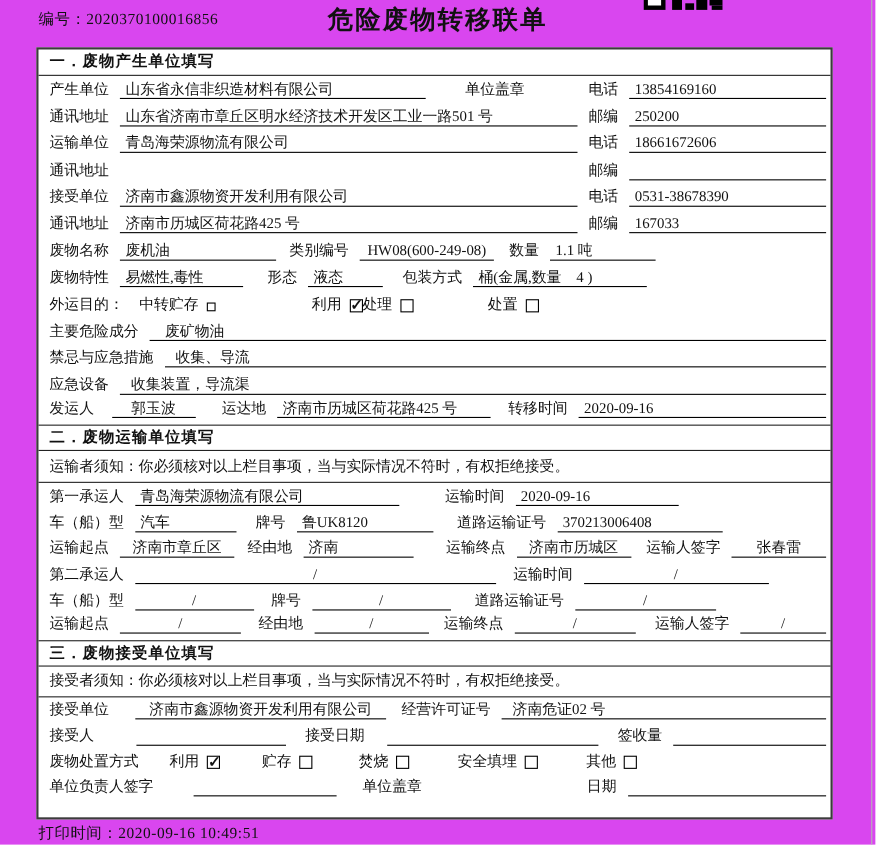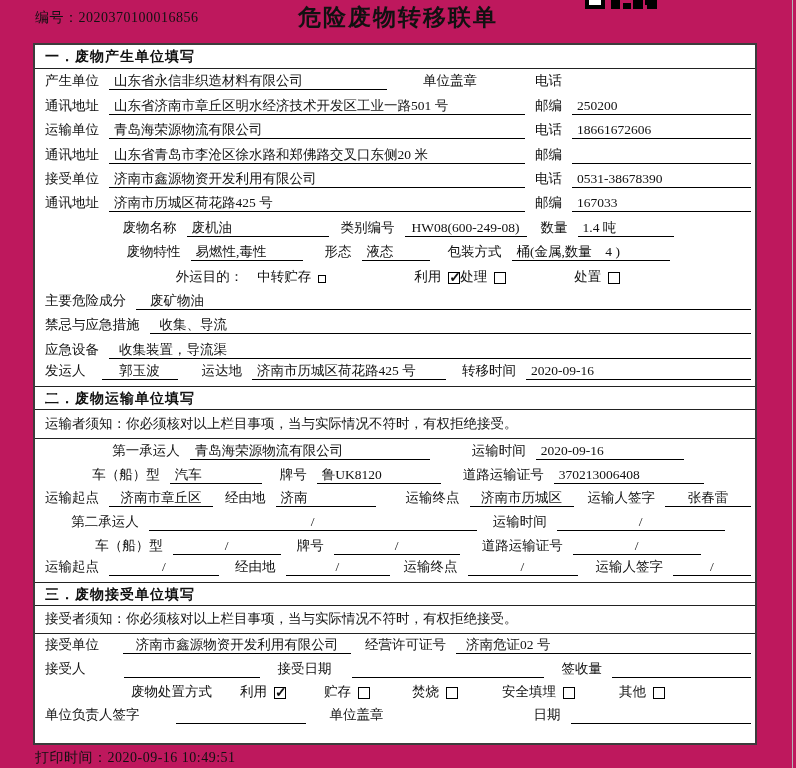--- a/index.html
+++ b/index.html
@@ -1,20 +1,20 @@
 <!DOCTYPE html>
 <html><head>
 <meta charset="utf-8">
 <style>
   * { margin:0; padding:0; box-sizing:border-box; }
   html,body { background:#fff; }
   .page {
     position:relative;
     width:796px; height:768px;
-    background:#be185d;
+    background:#d946ef;
     font-family:"Liberation Serif","DejaVu Serif",serif;
     color:#111;
     font-size:13.5px;
     overflow:hidden;
   }
   .page-edge { position:absolute; top:0; right:3px; width:1px; height:768px; background:#b5b5b5; }
 
   
   .doc-header { position:absolute; top:0; left:0; width:100%; height:43px; }
   .serial { position:absolute; left:35px; top:9px; font-size:14px; letter-spacing:.5px; }
@@ -30,21 +30,21 @@
   .sec-header {
     height:24px; line-height:23px; padding-left:10px;
     font-weight:bold; font-size:14px; letter-spacing:1px;
     border-bottom:1px solid #222;
   }
   .sec-header.mid { border-top:1px solid #222; }
   .notice-row {
     height:29px; display:flex; align-items:center; padding-left:10px;
     border-bottom:1px solid #222; white-space:nowrap;
   }
-  .r { display:flex; align-items:flex-end; height:24.4px; padding:0 4px 3px 10px; white-space:nowrap;justify-content:center; }
+  .r { display:flex; align-items:flex-end; height:24.4px; padding:0 4px 3px 10px; white-space:nowrap; }
   .r2 { height:23.8px; }
   .r3 { height:23.4px; }
   .l { padding-right:10px; }
   .u { border-bottom:1px solid #000; padding:0 5px; height:18px; line-height:18px; overflow:hidden; }
   .c { text-align:center; }
   .f { flex:1; }
   .rg { margin-left:auto; display:flex; width:216px; flex:none; }
   .rg .l { padding-right:10px; }
   .rg .u { flex:1; }
   .gap6 { padding-bottom:6px; }
@@ -85,20 +85,21 @@
   <div class="form-box">
 
     <div class="sec-header">一．废物产生单位填写</div>
 
     <div class="r">
       <span class="l">产生单位</span>
       <span class="u" style="width:278px">山东省永信非织造材料有限公司</span>
       <span style="margin-left:36px">单位盖章</span>
       <span class="rg">
           <span class="l">电话</span>
+          <span class="u">13854169160</span>
         </span>
     </div>
 
     <div class="r">
       <span class="l">通讯地址</span>
       <span class="u f" style="margin-right:10px">山东省济南市章丘区明水经济技术开发区工业一路501 号</span>
       <span class="rg">
           <span class="l">邮编</span>
           <span class="u">250200</span>
         </span>
@@ -108,21 +109,20 @@
       <span class="l">运输单位</span>
       <span class="u f" style="margin-right:10px">青岛海荣源物流有限公司</span>
       <span class="rg">
           <span class="l">电话</span>
           <span class="u">18661672606</span>
         </span>
     </div>
 
     <div class="r">
       <span class="l">通讯地址</span>
-      <span class="u f" style="margin-right:10px">山东省青岛市李沧区徐水路和郑佛路交叉口东侧20 米</span>
       <span class="rg">
           <span class="l">邮编</span>
           <span class="u"></span>
         </span>
     </div>
 
     <div class="r">
       <span class="l">接受单位</span>
       <span class="u f" style="margin-right:10px">济南市鑫源物资开发利用有限公司</span>
       <span class="rg">
@@ -139,21 +139,21 @@
           <span class="u">167033</span>
         </span>
     </div>
 
     <div class="r">
       <span class="l">废物名称</span>
       <span class="u" style="width:142px">废机油</span>
       <span class="l" style="padding-left:12px">类别编号</span>
       <span class="u c" style="width:122px">HW08(600-249-08)</span>
       <span class="l" style="padding-left:14px">数量</span>
-      <span class="u" style="width:96px">1.4 吨</span>
+      <span class="u" style="width:96px">1.1 吨</span>
     </div>
 
     <div class="r">
       <span class="l">废物特性</span>
       <span class="u" style="width:112px">易燃性,毒性</span>
       <span class="l" style="padding-left:22px">形态</span>
       <span class="u" style="width:68px">液态</span>
       <span class="l" style="padding-left:18px">包装方式</span>
       <span class="u" style="width:158px">桶(金属,数量　4 )</span>
     </div>

